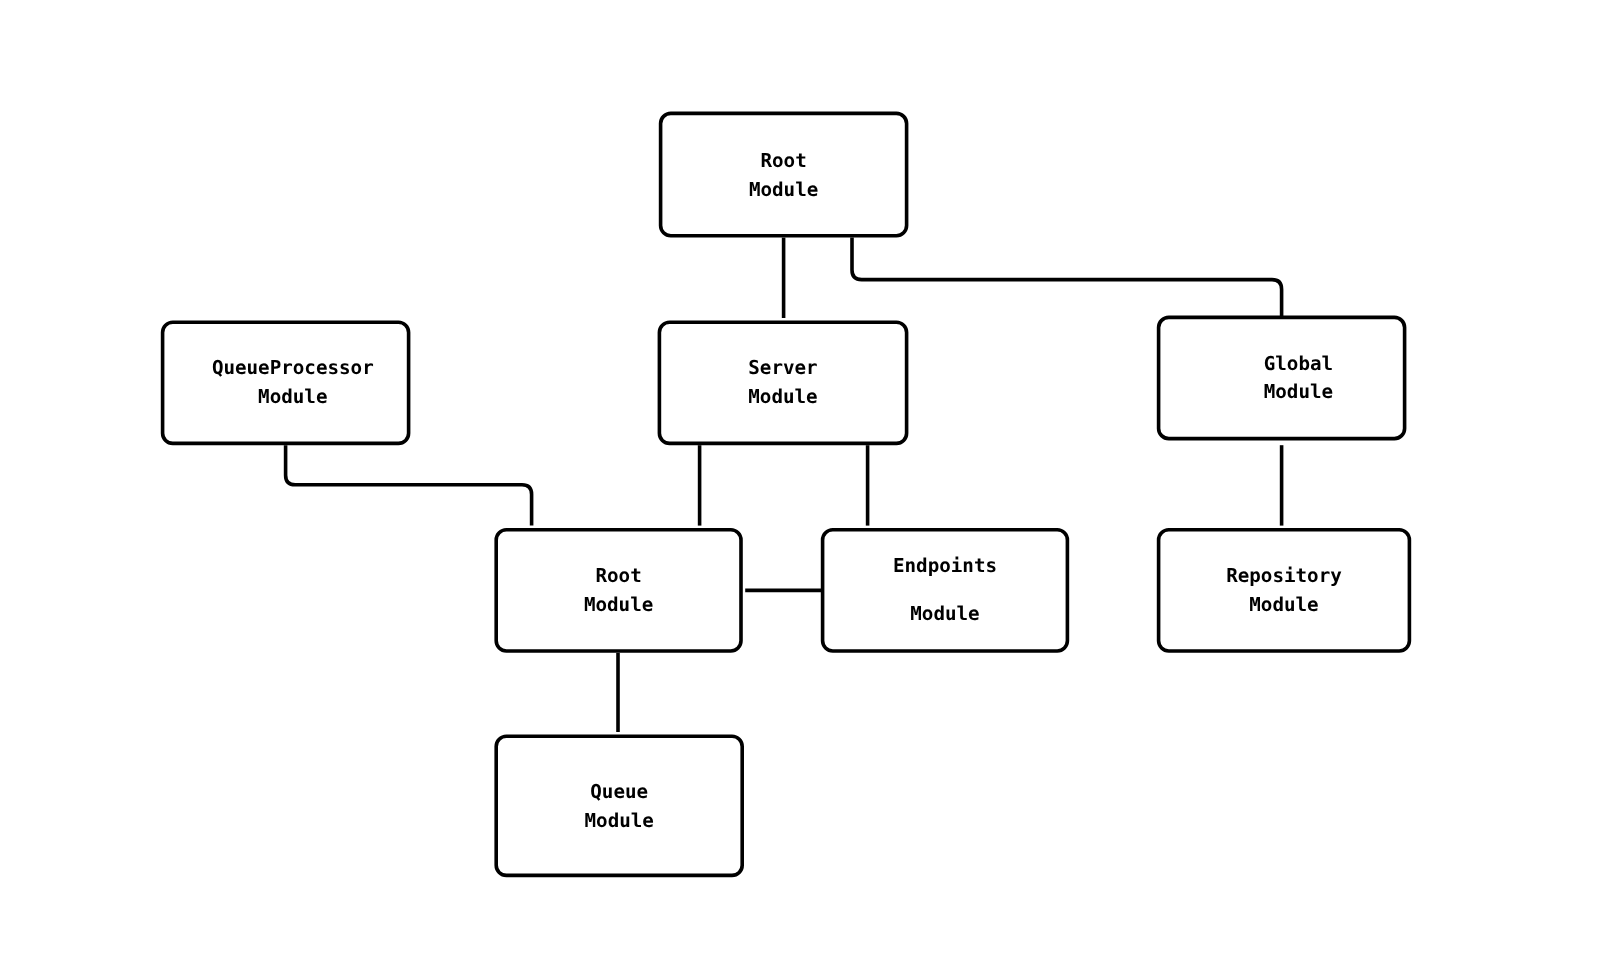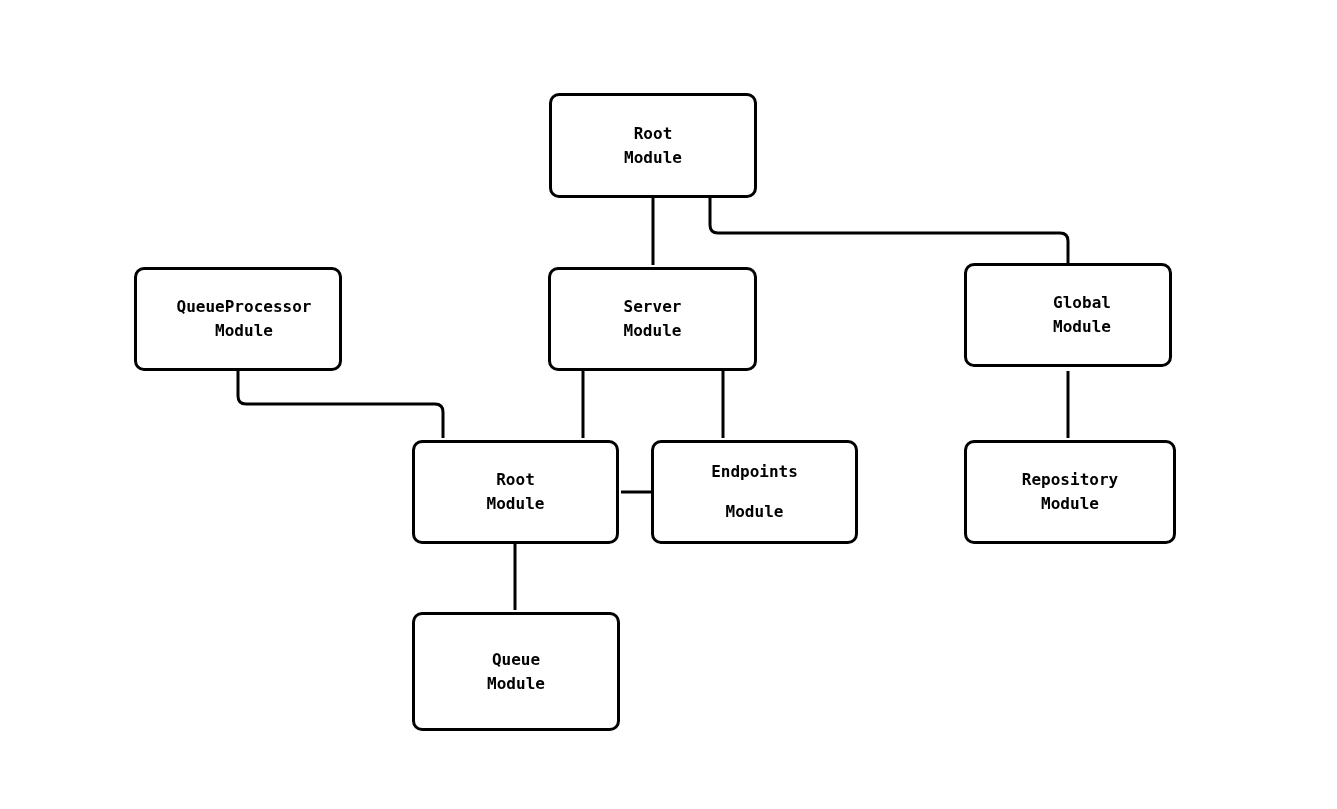--- a/index.html
+++ b/index.html
@@ -80,21 +80,21 @@
       <div class="node-line">Module</div>
     </div>
     <div class="node" style="left: 964px; top: 263px; width: 208px; height: 104px; background: rgb(255, 255, 255); border-color: rgb(0, 0, 0); border-width: 3px; color: rgb(0, 0, 0); padding-left: 28px;">
       <div class="node-line">Global</div>
       <div class="node-line">Module</div>
     </div>
     <div class="node" style="left: 412px; top: 440px; width: 207px; height: 104px; background: rgb(255, 255, 255); border-color: rgb(0, 0, 0); border-width: 3px; color: rgb(0, 0, 0);">
       <div class="node-line">Root</div>
       <div class="node-line">Module</div>
     </div>
-    <div class="node" style="left: 651px; top: 440px; width: 207px; height: 104px; background: rgb(255, 255, 255); border-color: rgb(0, 0, 0); border-width: 3px; color: rgb(0, 0, 0); gap: 16px;">
+    <div class="node" style="left: 684px; top: 440px; width: 207px; height: 104px; background: rgb(255, 255, 255); border-color: rgb(0, 0, 0); border-width: 3px; color: rgb(0, 0, 0); gap: 16px;">
       <div class="node-line">Endpoints</div>
       <div class="node-line">Module</div>
     </div>
     <div class="node" style="left: 964px; top: 440px; width: 212px; height: 104px; background: rgb(255, 255, 255); border-color: rgb(0, 0, 0); border-width: 3px; color: rgb(0, 0, 0);">
       <div class="node-line">Repository</div>
       <div class="node-line">Module</div>
     </div>
     <div class="node" style="left: 412px; top: 612px; width: 208px; height: 119px; background: rgb(255, 255, 255); border-color: rgb(0, 0, 0); border-width: 3px; color: rgb(0, 0, 0);">
       <div class="node-line">Queue</div>
       <div class="node-line">Module</div>

